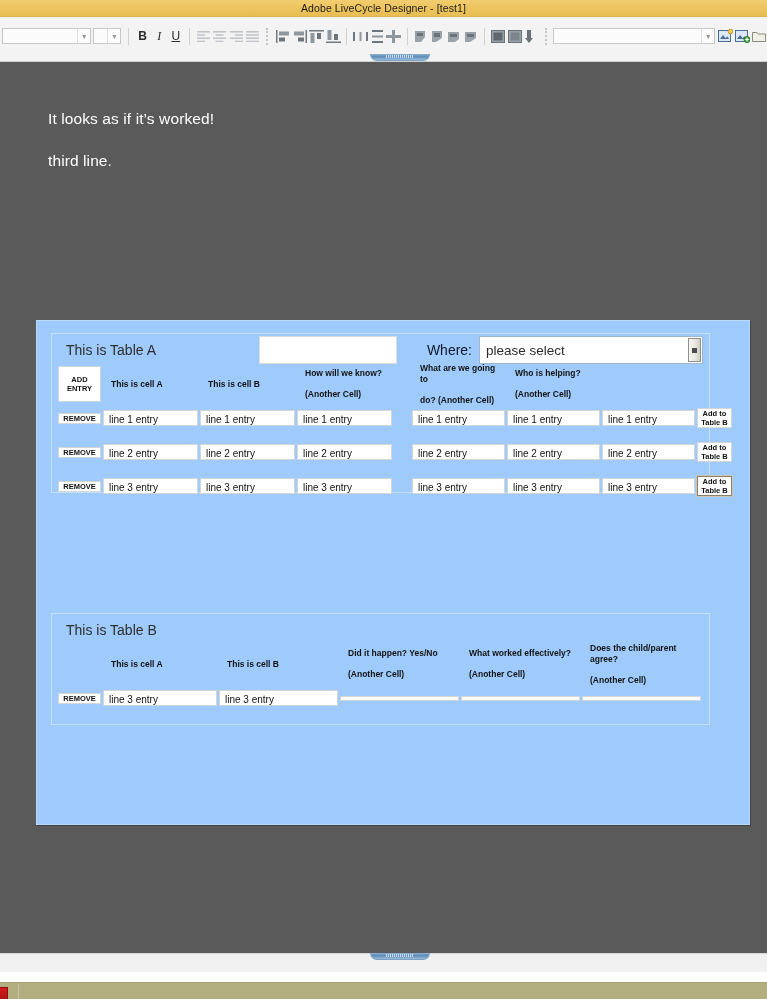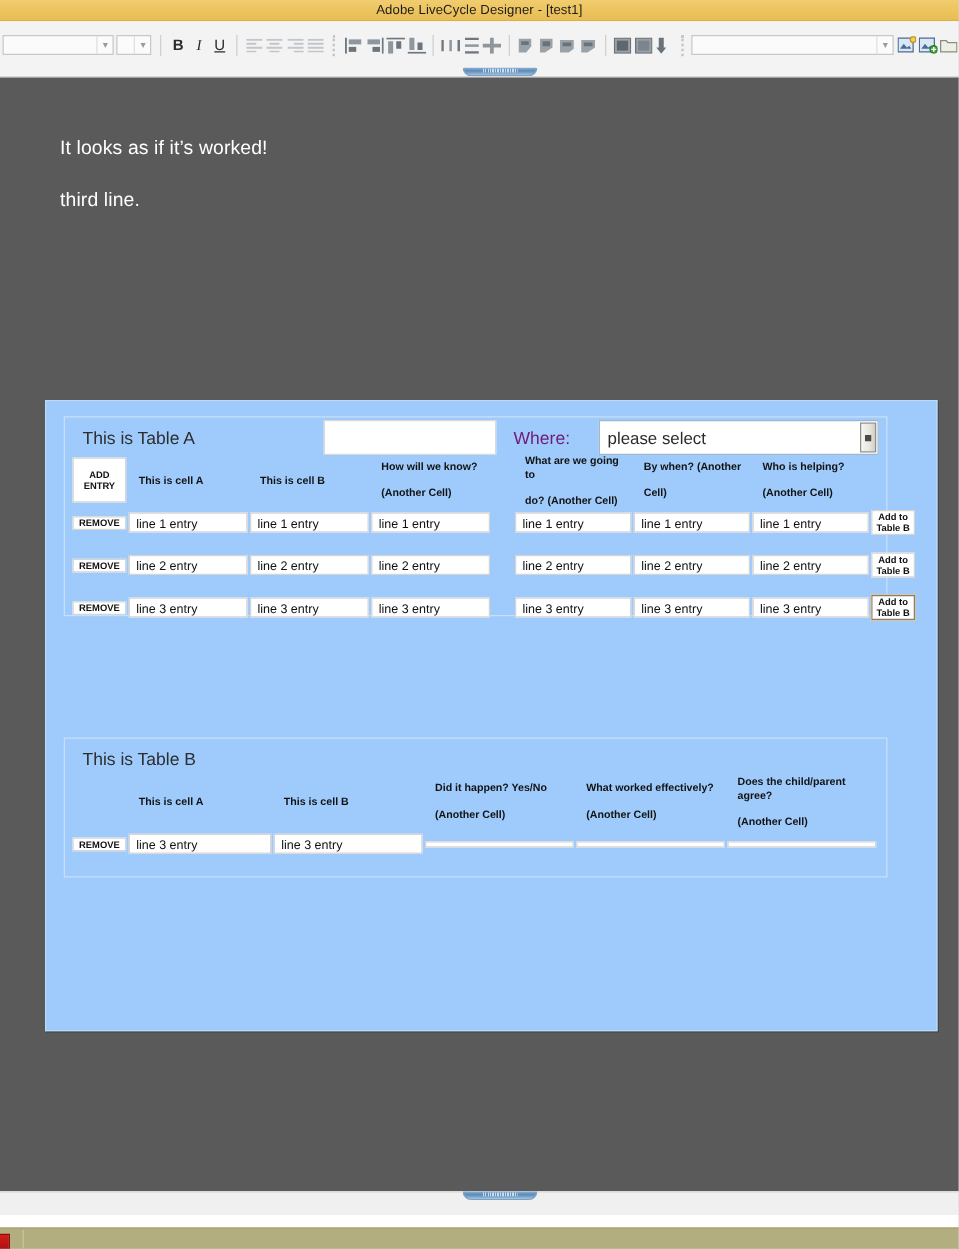--- a/index.html
+++ b/index.html
@@ -153,21 +153,21 @@
     box-shadow: 1px 1px 0 rgba(0,0,0,.25);
   }
 
   .tbl-panel {
     position: absolute;
     background: #9ecbfb;
     border: 1px solid #c7e0f8;
     box-sizing: border-box;
   }
   #tableA-panel { left: 14px; top: 12px; width: 659px; height: 160px; }
-  #tableB-panel { left: 14px; top: 269px; width: 659px; height: 112px; }
+  #tableB-panel { left: 14px; top: 292px; width: 659px; height: 112px; }
 
   .tbl-title-row {
     display: flex;
     align-items: center;
     height: 32px;
     padding: 0 6px;
     gap: 0;
   }
   .tbl-title {
     font-size: 14px;
@@ -179,24 +179,24 @@
   .title-field {
     height: 28px;
     background: #ffffff;
     border: 1px solid #d9d9d9;
     box-sizing: border-box;
     flex: none;
   }
   #titleA-blank { width: 138px; margin-left: 8px; }
   .where-label {
     font-size: 14px;
-    color: #701a75;
+    color: #0f172a;
     flex: 1;
     text-align: right;
-    padding-right: 23px;
+    padding-right: 7px;
   }
   .where-select {
     height: 28px;
     width: 224px;
     background: #ffffff;
     border: 1px solid #9fb6cb;
     box-sizing: border-box;
     display: flex;
     align-items: center;
     position: relative;
@@ -557,24 +557,20 @@
         <div class="hdr-cell a-w2">
           <span>This is cell B</span>
         </div>
         <div class="hdr-cell a-w3">
           <div><span>How will we know?</span><br>
           <span>(Another Cell)</span></div>
         </div>
         <div class="hdr-cell a-w4">
           <div><span>What are we going to</span><br>
           <span>do? (Another Cell)</span></div>
-        </div>
-        <div class="hdr-cell a-w5">
-          <div><span>By when? (Another</span><br>
-          <span>Cell)</span></div>
         </div>
         <div class="hdr-cell a-w6">
           <div><span>Who is helping?</span><br>
           <span>(Another Cell)</span></div>
         </div>
         <div class="a-w7"></div>
       </div>
 
       <div class="data-row">
         <div class="btn-white a-w0">REMOVE</div>

